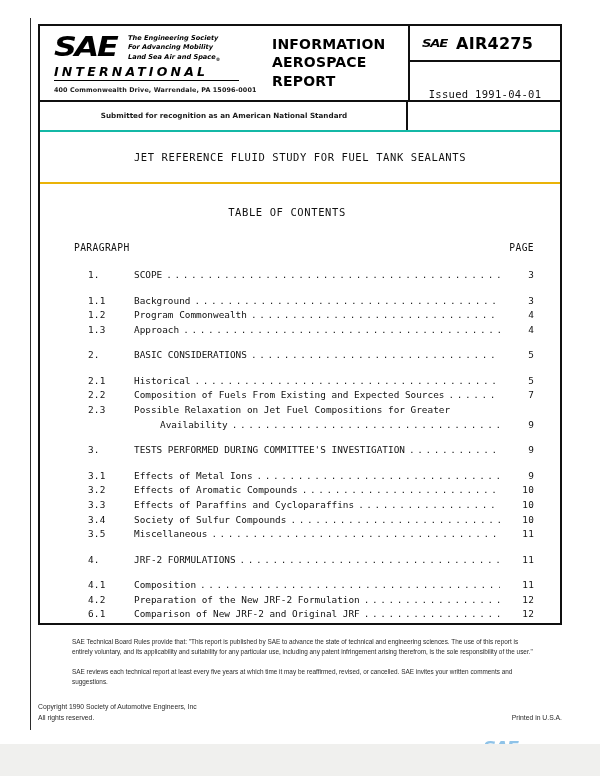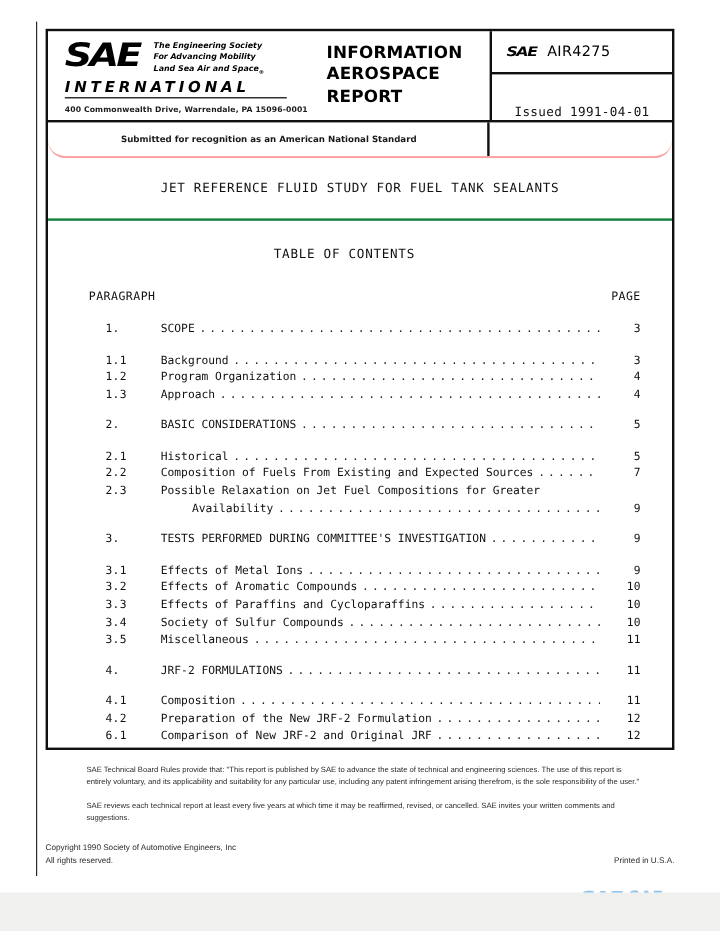--- a/index.html
+++ b/index.html
@@ -145,44 +145,43 @@
     font-style: italic;
     font-size: 11px;
     letter-spacing: -1px;
     transform: scaleX(1.2);
     transform-origin: left center;
     margin-right: 13px;
     color: #000;
   }
   .hdr-doc .docnum {
     font-family: "DejaVu Sans", sans-serif;
-    font-weight: normal;
-    font-size: 12px;
+    font-weight: bold;
+    font-size: 16px;
     letter-spacing: 0.3px;
     color: #000;
   }
   .hdr-issued {
     flex: 1;
     display: flex;
     align-items: center;
     justify-content: center;
     font-family: "DejaVu Sans Mono", monospace;
     font-size: 10.5px;
     color: #111;
     letter-spacing: 0.3px;
     margin-top: 26px;
   }
 
   
   .submitted-row {
     height: 30px;
-    border-bottom: 2px solid #fca5a5;
+    border-bottom: 2px solid #14b8a6;
     box-sizing: border-box;
     position: relative;
-    border-radius: 15px;
   }
   .submitted-txt {
     position: absolute;
     left: 0; right: 152px;
     top: 9px;
     text-align: center;
     font-family: "DejaVu Sans", sans-serif;
     font-size: 7.2px;
     font-weight: bold;
     color: #1a1a1a;
@@ -191,21 +190,21 @@
     position: absolute;
     right: 152px;
     top: 0; bottom: 0;
     width: 2px;
     background: #101010;
   }
 
   
   .title-band {
     height: 52px;
-    border-bottom: 2px solid #15803d;
+    border-bottom: 2px solid #eab308;
     box-sizing: border-box;
     display: flex;
     align-items: center;
     justify-content: center;
   }
   .doc-title {
     font-family: "DejaVu Sans Mono", monospace;
     font-size: 10.5px;
     letter-spacing: 0.6px;
     color: #111;
@@ -415,21 +414,21 @@
             <span class="pg">3</span>
           </div>
           <div class="gap"></div>
           <div class="toc-row">
             <span class="num">1.1</span>
             <span class="label"><span class="txt">Background</span><span class="leader">..................................................................</span></span>
             <span class="pg">3</span>
           </div>
           <div class="toc-row">
             <span class="num">1.2</span>
-            <span class="label"><span class="txt">Program Organization</span><span class="leader">..................................................................</span></span>
+            <span class="label"><span class="txt">Program Commonwealth</span><span class="leader">..................................................................</span></span>
             <span class="pg">4</span>
           </div>
           <div class="toc-row">
             <span class="num">1.3</span>
             <span class="label"><span class="txt">Approach</span><span class="leader">..................................................................</span></span>
             <span class="pg">4</span>
           </div>
           <div class="gap"></div>
           <div class="toc-row">
             <span class="num">2.</span>

